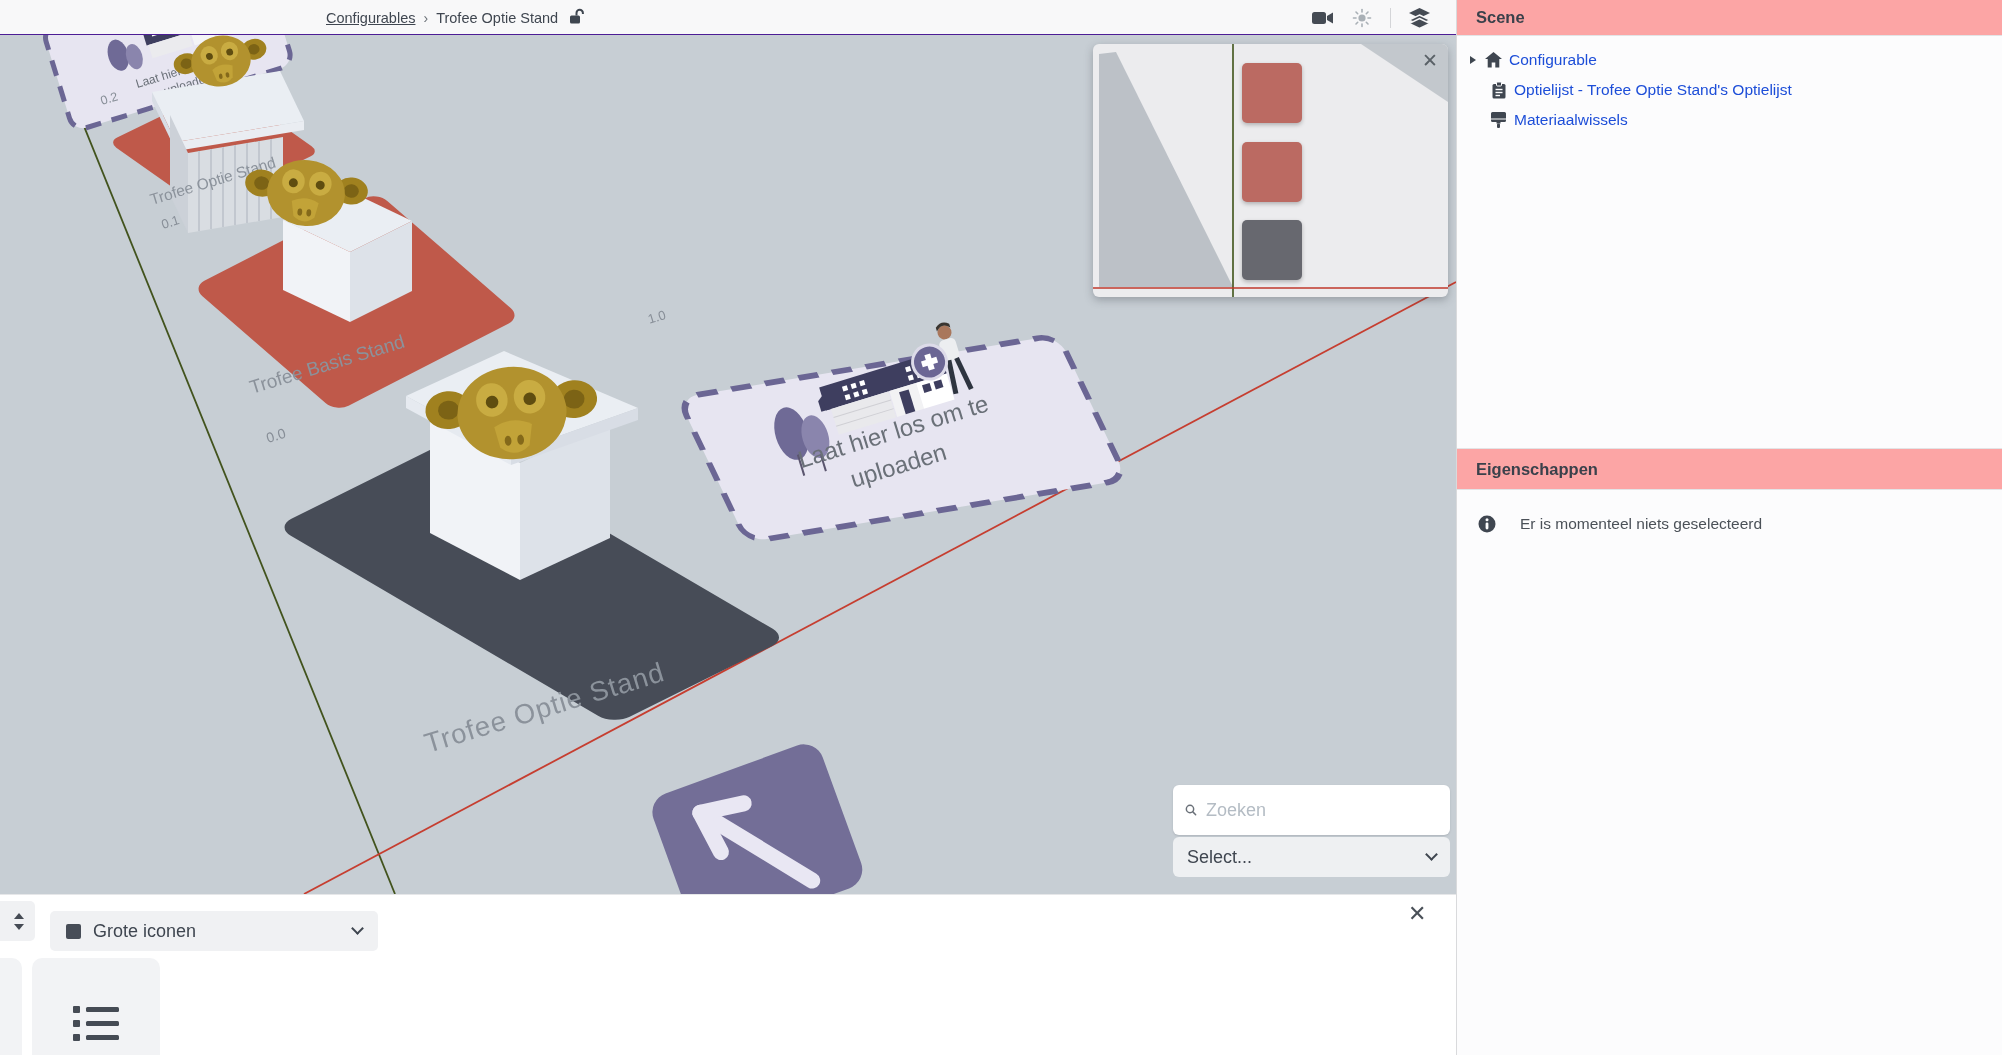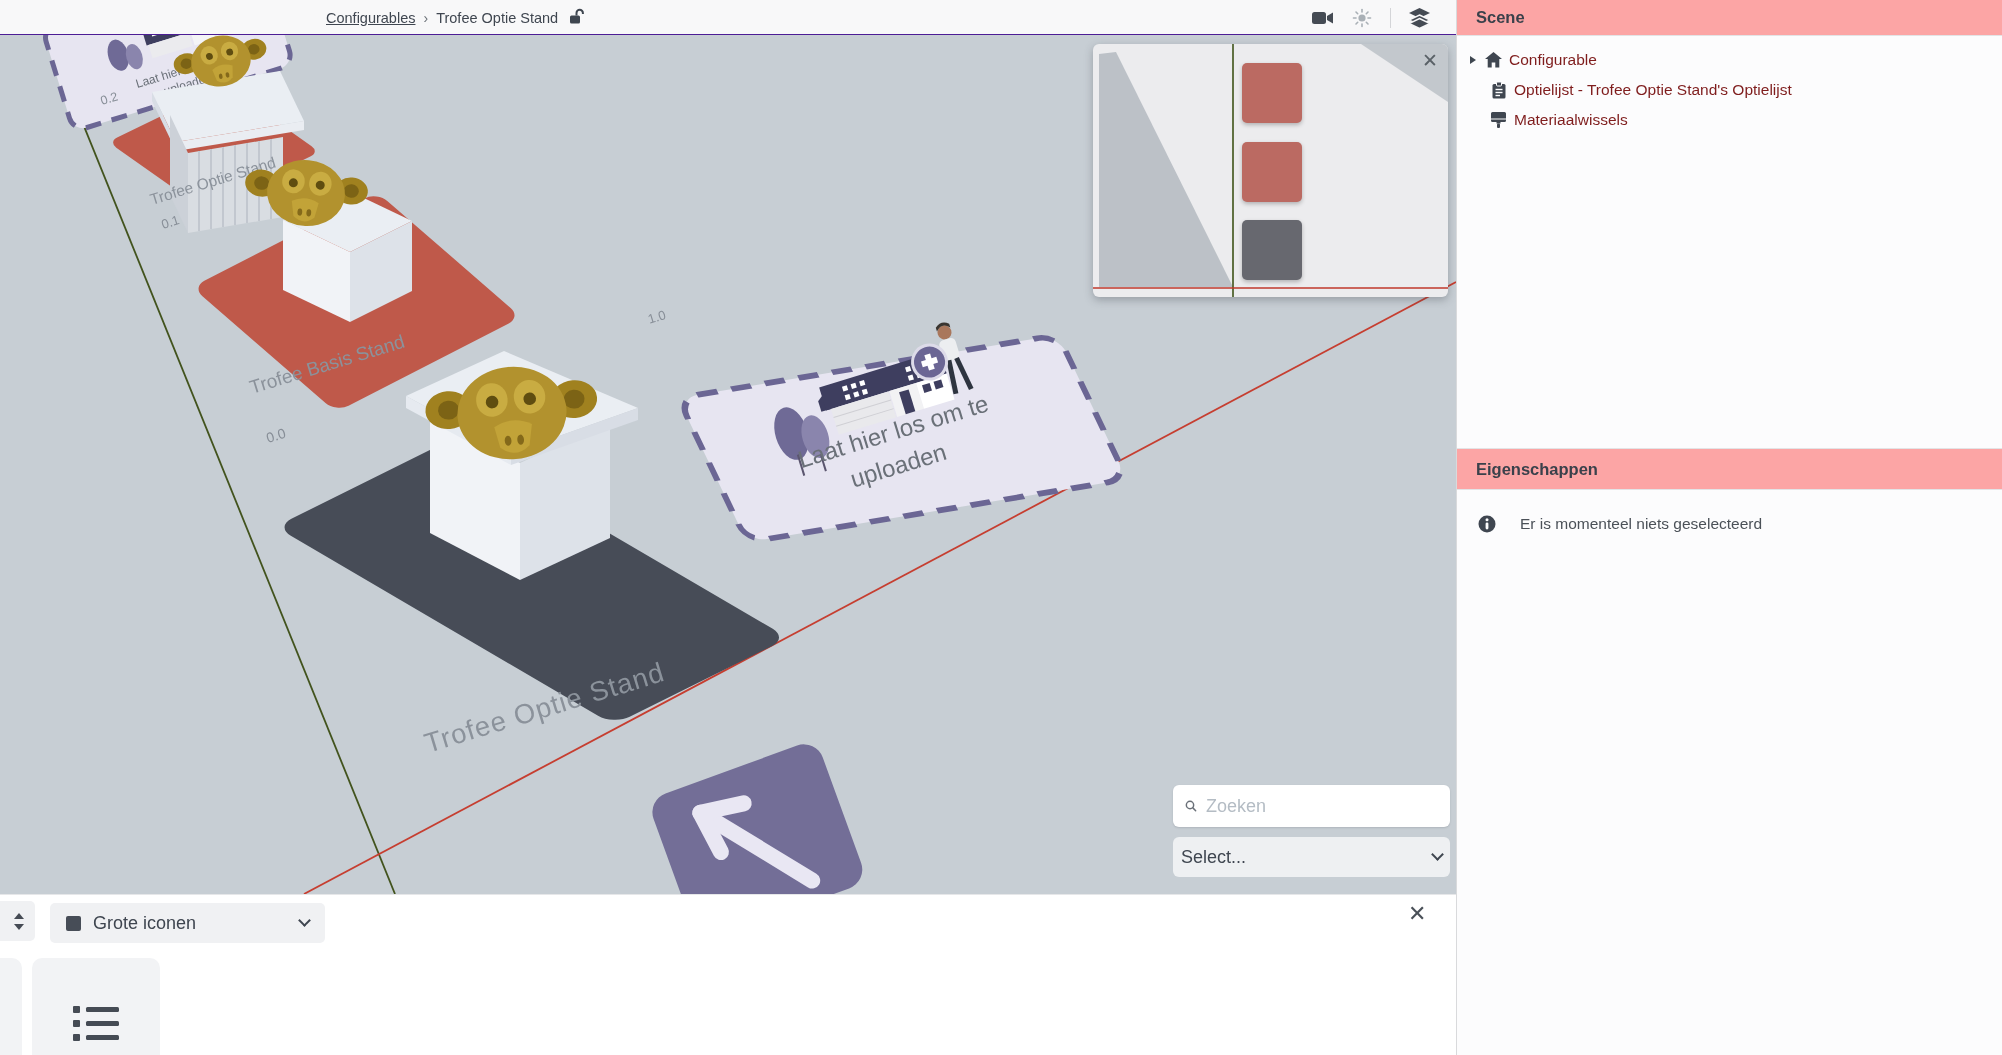--- a/index.html
+++ b/index.html
@@ -26,58 +26,58 @@
   
   .minimap { position:absolute; left:1093px; top:44px; width:355px; height:253px; background:#ececee;
              border-radius:6px; box-shadow:0 3px 8px rgba(60,65,75,.35); z-index:20; overflow:hidden; }
   .minimap svg { position:absolute; left:0; top:0; }
   .mm-swatch { position:absolute; left:149px; width:60px; height:60px; border-radius:5px;
                box-shadow:0 2px 4px rgba(0,0,0,.25); cursor:pointer; }
   .mm-close { position:absolute; right:10px; top:4px; font-size:19px; color:#5a6167; background:none;
               border:none; cursor:pointer; line-height:1.4; }
 
   
-  .search-box { position:absolute; left:1173px; top:750px; width:277px; height:42px; background:#ffffff;
+  .search-box { position:absolute; left:1173px; top:750px; width:277px; height:50px; background:#ffffff;
                 border-radius:6px; display:flex; align-items:center; padding:0 12px; gap:9px; z-index:21;
                 box-shadow:0 1px 2px rgba(60,65,75,.18); }
   .search-box input { border:none; outline:none; flex:1; font-size:18px; color:#3f4650; background:transparent;
                       font-family:"Liberation Sans", sans-serif; }
   .search-box input::placeholder { color:#b4bcc4; }
   .select-box { position:absolute; left:1173px; top:802px; width:277px; height:40px; background:#eef0f2;
-                border-radius:6px; display:flex; align-items:center; padding:0 8px; z-index:21;
+                border-radius:6px; display:flex; align-items:center; padding:0 14px; z-index:21;
                 font-size:18px; color:#3f4650; cursor:pointer; justify-content:space-between; }
   .chev { width:9px; height:9px; border-right:2.2px solid #3f4650; border-bottom:2.2px solid #3f4650;
           transform:rotate(45deg); margin-top:-5px; }
 
   
   .bottombar { position:absolute; left:0; top:894px; width:1456px; height:161px; background:#ffffff;
                border-top:1px solid #e6e7e9; z-index:25; }
   .sort-btn { position:absolute; left:-12px; top:6px; width:47px; height:40px; background:#f0f1f3;
               border:none; border-radius:5px; cursor:pointer; display:flex; align-items:center;
               justify-content:center; padding-left:14px; }
-  .icon-size-select { position:absolute; left:50px; top:8px; width:275px; height:40px; background:#f0f1f3;
+  .icon-size-select { position:absolute; left:50px; top:16px; width:328px; height:40px; background:#f0f1f3;
               border-radius:5px; display:flex; align-items:center; gap:12px; padding:0 16px; cursor:pointer;
               font-size:18px; color:#3f4650; }
   .square-glyph { width:15px; height:15px; background:#474d57; border-radius:2px; flex:none; }
   .icon-size-select .chev { margin-left:auto; }
   .bb-close { position:absolute; left:1408px; top:6px; font-size:22px; color:#4a5058; background:none;
               border:none; cursor:pointer; }
   .tile { position:absolute; top:63px; height:132px; background:#f2f3f5; border-radius:10px; cursor:pointer;
           display:flex; align-items:center; justify-content:center; }
   .tile-0 { left:-96px; width:118px; }
   .tile-1 { left:32px; width:128px; }
 
   
   .sidebar { position:absolute; left:1456px; top:0; width:546px; height:1055px; background:#fcfcfd;
              border-left:1px solid #d9dadc; z-index:40; }
   .panel-header { height:36px; background:#fca5a5; border-bottom:1px solid #e3e4e6; display:flex;
                   align-items:center; padding-left:19px; font-size:16.5px; font-weight:bold; color:#3a414b; }
   .props-header { border-top:1px solid #e3e4e6; position:absolute; left:0; top:448px; width:546px; height:42px; }
   .tree { padding-top:9px; }
-  .tree-row { height:30px; display:flex; align-items:center; cursor:pointer; font-size:15.5px; color:#7f1d1d; }
+  .tree-row { height:30px; display:flex; align-items:center; cursor:pointer; font-size:15.5px; color:#1d4ed8; }
   .tree-caret { width:0; height:0; border-left:6px solid #3f4650; border-top:4.5px solid transparent;
                 border-bottom:4.5px solid transparent; margin-left:13px; cursor:pointer; }
   .tree-icon { width:17px; display:flex; justify-content:center; margin-left:33px; }
   .tree-row.root .tree-icon { margin-left:9px; }
   .tree-label { margin-left:7px; white-space:nowrap; }
   .props-empty { position:absolute; left:0; top:515px; width:546px; display:flex; align-items:center;
                  gap:24px; padding-left:21px; font-size:15.5px; color:#4b5158; }
   text { user-select:none; }
 </style>
 </head>

